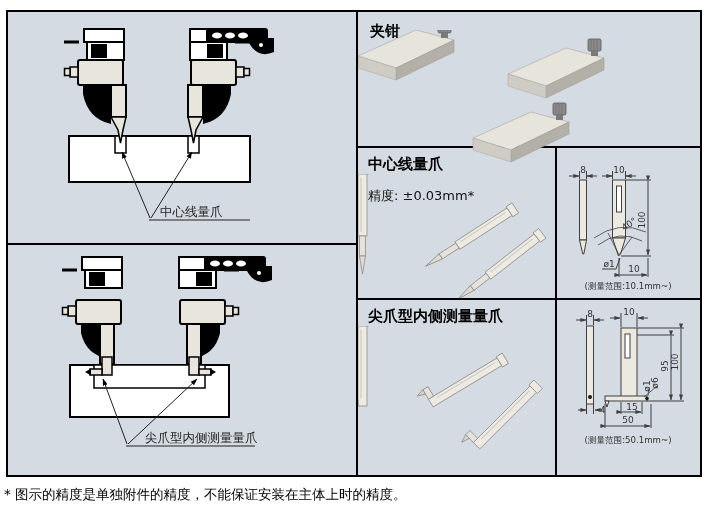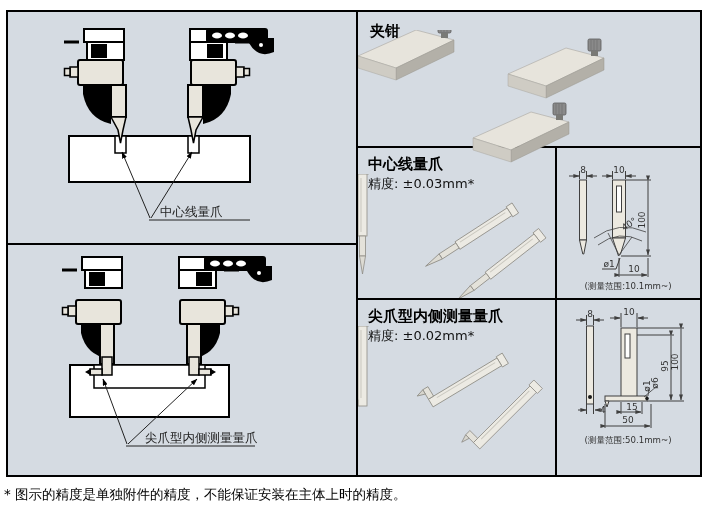--- a/index.html
+++ b/index.html
@@ -16,21 +16,21 @@
   .left-col svg, .panel-top svg, .panel-bottom svg { position:absolute; left:0; top:0; }
 
   .right-col { flex:1; display:flex; flex-direction:column; }
   .sec-clamp { height:136px; border-bottom:2px solid #000; position:relative; }
   .sec-mid   { height:152px; border-bottom:2px solid #000; display:flex; }
   .sec-bot   { flex:1; display:flex; }
   .info-cell { width:199px; border-right:2px solid #000; position:relative; padding:7px 10px; }
   .draw-cell { flex:1; position:relative; }
 
   .sec-title { font-size:15px; font-weight:bold; line-height:1.25; color:#000; }
-  .accuracy  { font-size:13px; margin-top:1px; color:#111; }
+  .accuracy  { font-size:13px; margin-top:13px; color:#111; }
   .clamp-title { position:absolute; left:12px; top:10px; }
 
   .photo-svg { position:absolute; }
   .draw-svg  { position:absolute; left:1px; top:0; }
 
   .footnote { position:absolute; left:4px; top:486px; font-size:13.5px; color:#000000; }
 
   
   svg text { font-family:"DejaVu Sans","Liberation Sans",sans-serif; }
   .diagram-label { font-size:12.5px; fill:#222; }
@@ -236,21 +236,20 @@
           <text x="76" y="124" text-anchor="middle" class="dim-text">10</text>
 
           <text x="70" y="141" text-anchor="middle" class="range-text">(测量范围:10.1mm~)</text>
         </svg>
       </div>
     </div>
 
     <div class="sec-bot">
       <div class="info-cell">
         <div class="sec-title">尖爪型内侧测量量爪</div>
-        <div class="accuracy">精度: ±0.02mm*</div>
         <svg class="photo-svg" style="left:0;top:26px" width="197" height="124" viewBox="0 0 197 124">
           <g id="pjaw">
             <rect x="-1.5" y="-7" width="12" height="7" fill="#eceae3" stroke="#8f8d86" stroke-width="0.8"></rect>
             <rect x="0" y="0" width="9" height="80" fill="#eceae3" stroke="#8f8d86" stroke-width="0.8"></rect>
             <rect x="-11" y="74" width="11" height="6" fill="#e4e2da" stroke="#8f8d86" stroke-width="0.8"></rect>
             <polygon points="-11,80 -6,80 -8.5,88" fill="#d8d6ce" stroke="#8f8d86" stroke-width="0.8"></polygon>
             <line x1="3" y1="4" x2="3" y2="72" stroke="#c9c7bf" stroke-width="1"></line>
           </g>
           <use href="#pjaw" transform="translate(139,32) rotate(59)"></use>
           <use href="#pjaw" transform="translate(172,60) rotate(45)"></use>

